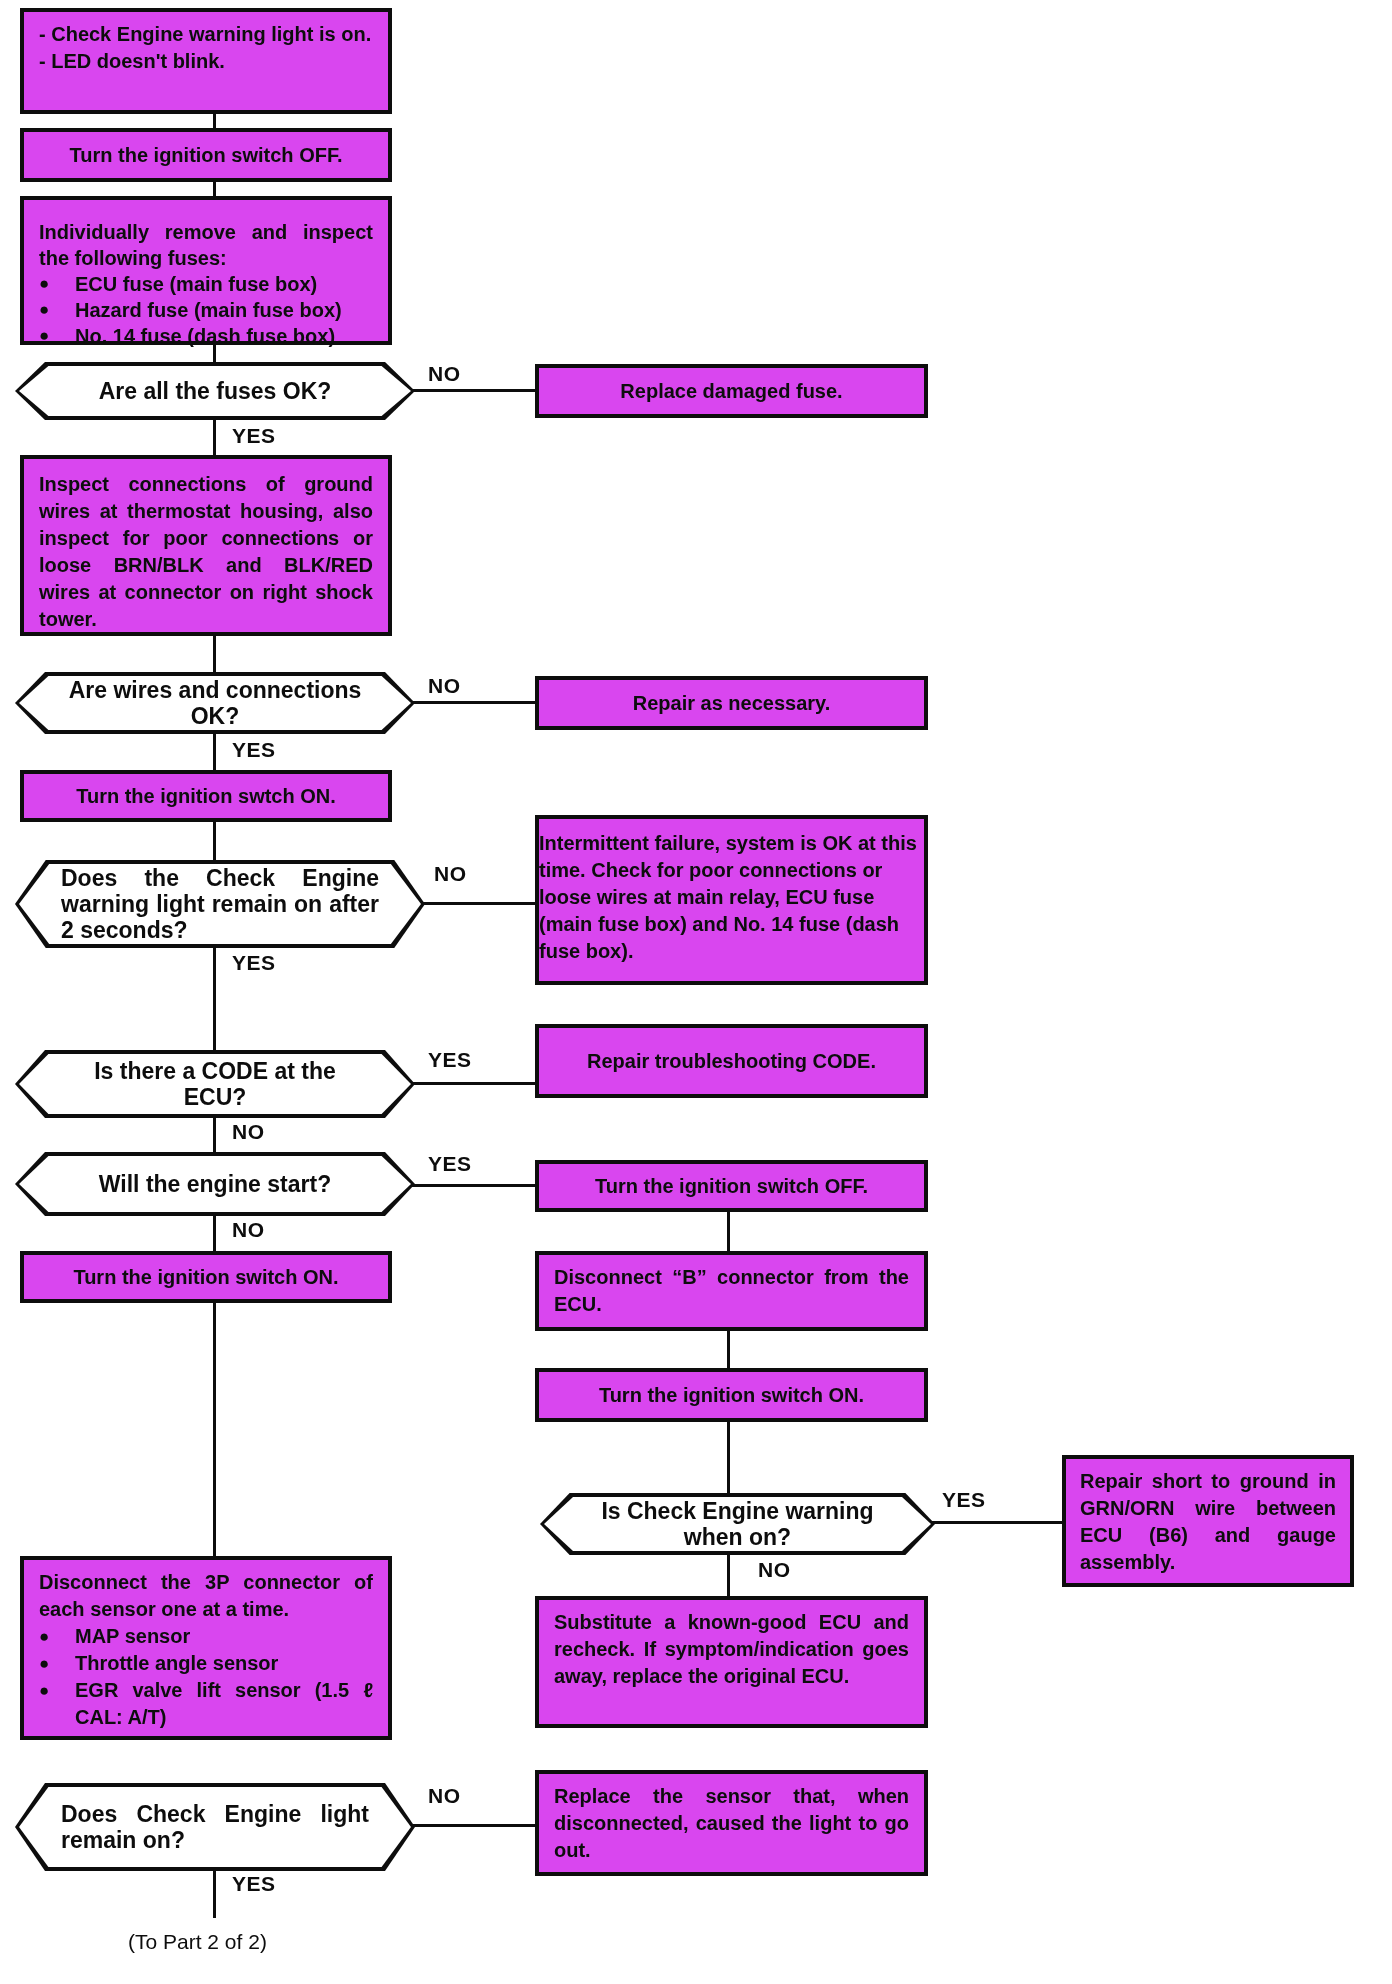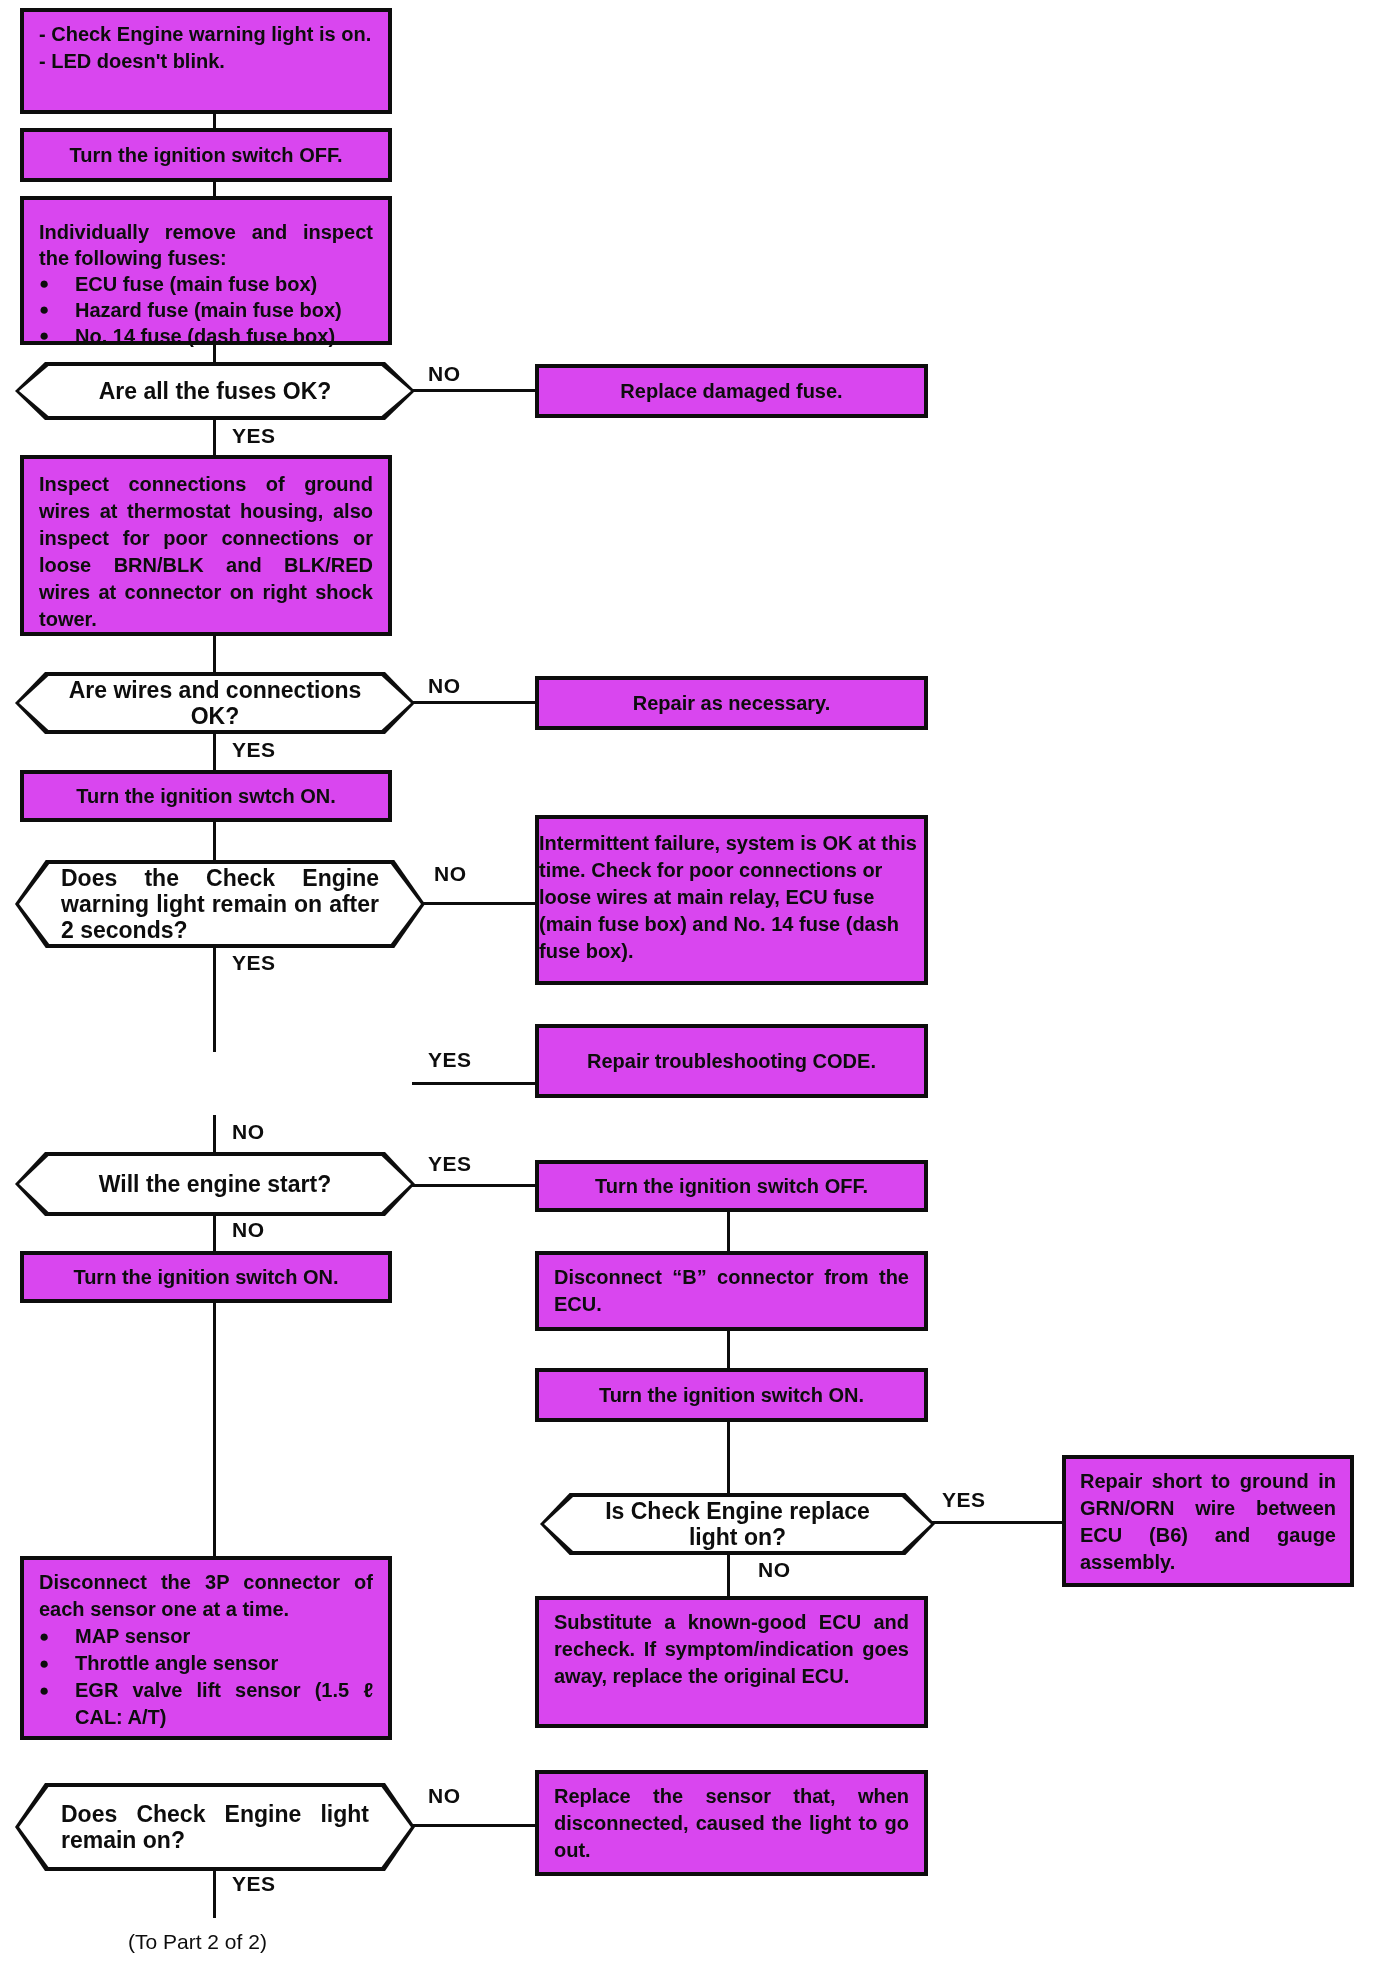--- a/index.html
+++ b/index.html
@@ -98,20 +98,27 @@
   <div class="box center" style="left:20px;top:770px;width:372px;height:52px">Turn the ignition swtch ON.</div>
 
   <div class="hex hex--left" style="left:15px;top:860px;width:410px;height:88px">
     <div class="hex-outer"></div>
     <div class="hex-inner"></div>
     <div class="hex-text">
         <div class="t">Does the Check Engine warning light remain on after 2 seconds?</div>
       </div>
   </div>
 
+  <div class="hex hex--center" style="left:15px;top:1050px;width:400px;height:68px">
+    <div class="hex-outer"></div>
+    <div class="hex-inner"></div>
+    <div class="hex-text">
+        <div class="t">Is there a CODE at the ECU?</div>
+      </div>
+  </div>
 
   <div class="hex hex--center" style="left:15px;top:1152px;width:400px;height:64px">
     <div class="hex-outer"></div>
     <div class="hex-inner"></div>
     <div class="hex-text">
         <div class="t">Will the engine start?</div>
       </div>
   </div>
 
   <div class="box center" style="left:20px;top:1251px;width:372px;height:52px">Turn the ignition switch ON.</div>
@@ -151,21 +158,21 @@
   <div class="box center" style="left:535px;top:1160px;width:393px;height:52px">Turn the ignition switch OFF.</div>
 
   <div class="box justify" style="left:535px;top:1251px;width:393px;height:80px">Disconnect “B” connector from the ECU.</div>
 
   <div class="box center" style="left:535px;top:1368px;width:393px;height:54px">Turn the ignition switch ON.</div>
 
   <div class="hex hex--center" style="left:540px;top:1493px;width:395px;height:62px">
     <div class="hex-outer"></div>
     <div class="hex-inner"></div>
     <div class="hex-text">
-        <div class="t">Is Check Engine replace light on?</div>
+        <div class="t">Is Check Engine warning when on?</div>
       </div>
   </div>
 
   <div class="box justify" style="left:535px;top:1596px;width:393px;height:132px">Substitute a known-good ECU and recheck. If symptom/indication goes away, replace the original ECU.</div>
 
   <div class="box justify" style="left:535px;top:1770px;width:393px;height:106px">Replace the sensor that, when disconnected, caused the light to go out.</div>
 
   <div class="box justify" style="left:1062px;top:1455px;width:292px;height:132px;padding:9px 14px">Repair short to ground in GRN/ORN wire between ECU (B6) and gauge assembly.</div>
 
   <div class="lv" style="left:213px;top:112px;height:20px"></div>

